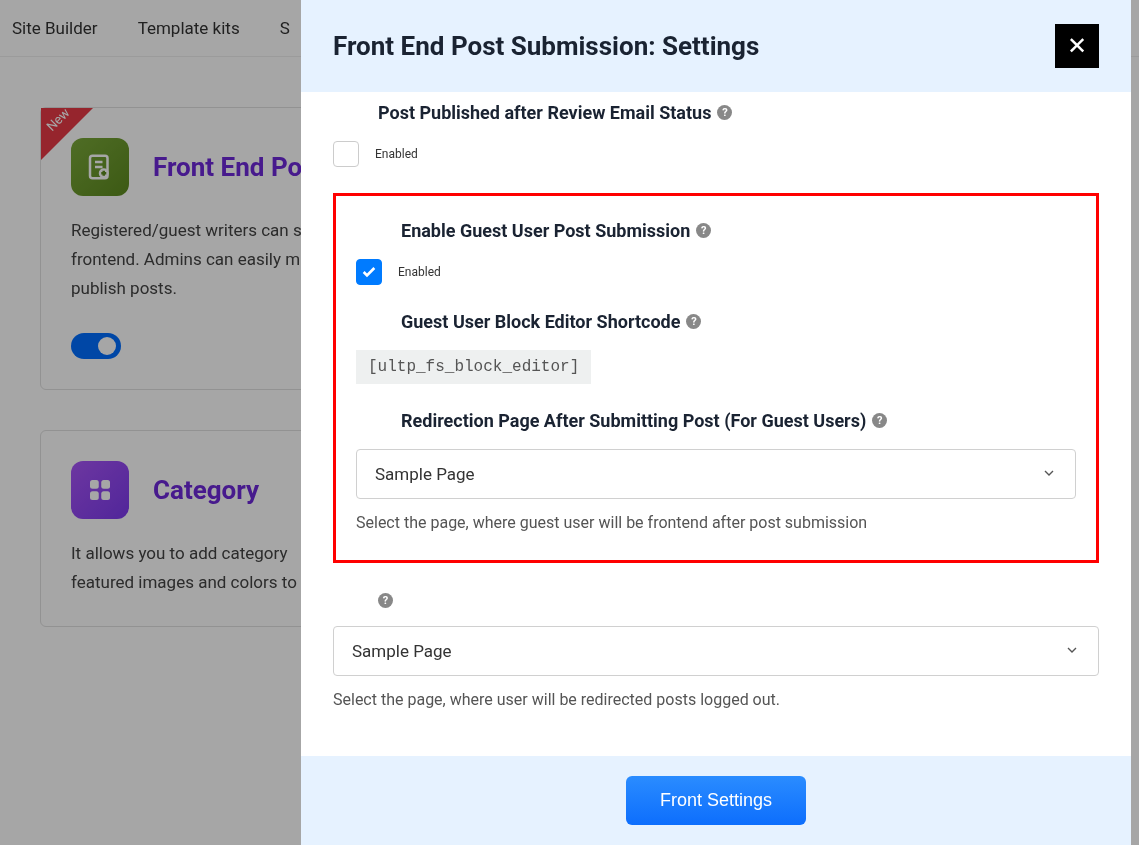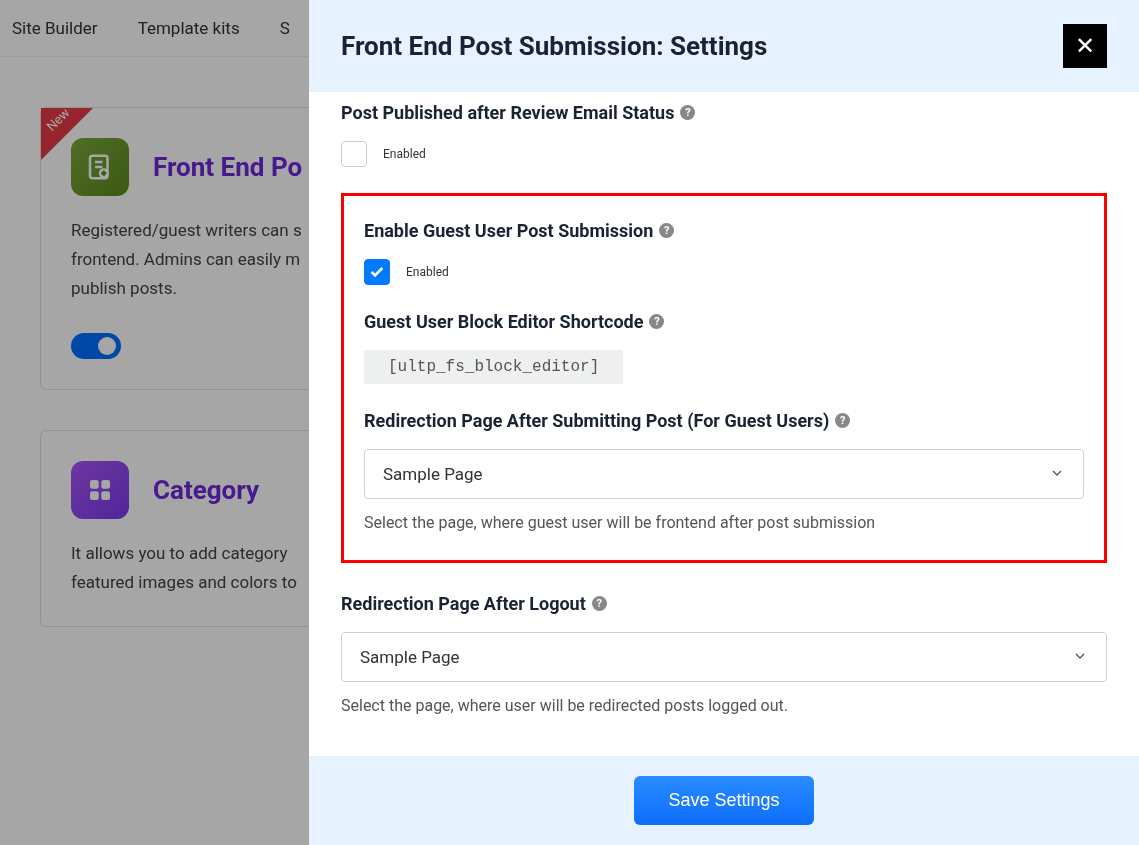--- a/index.html
+++ b/index.html
@@ -90,21 +90,21 @@
 .overlay {
   position: absolute;
   top: 0; left: 0; right: 0; bottom: 0;
   background: rgba(0,0,0,0.35);
 }
 
 
 .modal {
   position: absolute;
   top: 0;
-  right: 0;
+  right: 8px;
   bottom: 0;
   width: 830px;
   background: #fff;
   display: flex;
   flex-direction: column;
 }
 .modal-header {
   background: #e6f2ff;
   padding: 24px 32px;
   display: flex;
@@ -131,20 +131,21 @@
 }
 .section { margin-bottom: 26px; }
 .section-title {
   font-size: 18px;
   font-weight: 700;
   color: #1a2332;
   margin-bottom: 18px;
   display: flex;
   align-items: center;
   gap: 6px;
+  margin-left: 45px;
 }
 .help-icon {
   width: 15px; height: 15px;
   border-radius: 50%;
   background: #888;
   color: #fff;
   font-size: 11px;
   font-weight: bold;
   display: inline-flex;
   align-items: center;
@@ -170,21 +171,21 @@
 .checkbox.checked svg { display:block; }
 .checkbox svg { display:none; width:16px; height:16px; }
 .checkbox-label { font-size: 12px; color: #333; }
 .highlight-box {
   border: 3px solid #ff0000;
   padding: 24px 20px 28px 20px;
   margin-bottom: 30px;
 }
 .code-snippet {
   background: #eef0f0;
-  padding: 8px 24px;
+  padding: 8px 12px;
   font-family: "Courier New", monospace;
   font-size: 16px;
   color: #555;
   display: inline-block;
   text-align: right;
 }
 .select {
   width: 100%;
   border: 1px solid #d0d0d0;
   border-radius: 4px;
@@ -343,32 +344,31 @@
               </svg>
           </span>
         </div>
         <div class="help-text">Select the page, where guest user will be frontend after post submission</div>
       </div>
 
     </div>
 
     <div class="section">
       <div class="section-title">
-        <span>Redirection Page After Logout</span>
         <span class="help-icon">?</span>
       </div>
       <div class="select">
         <span>Sample Page</span>
         <span class="chevron">
           <svg width="16" height="16" viewBox="0 0 24 24" fill="none" stroke="#555" stroke-width="2">
               <polyline points="6 9 12 15 18 9"></polyline>
             </svg>
         </span>
       </div>
       <div class="help-text">Select the page, where user will be redirected posts logged out.</div>
     </div>
 
   </div>
 
   <div class="modal-footer">
-    <button class="save-btn">Save Settings</button>
+    <button class="save-btn">Front Settings</button>
   </div>
 </div>
 
 </body></html>

